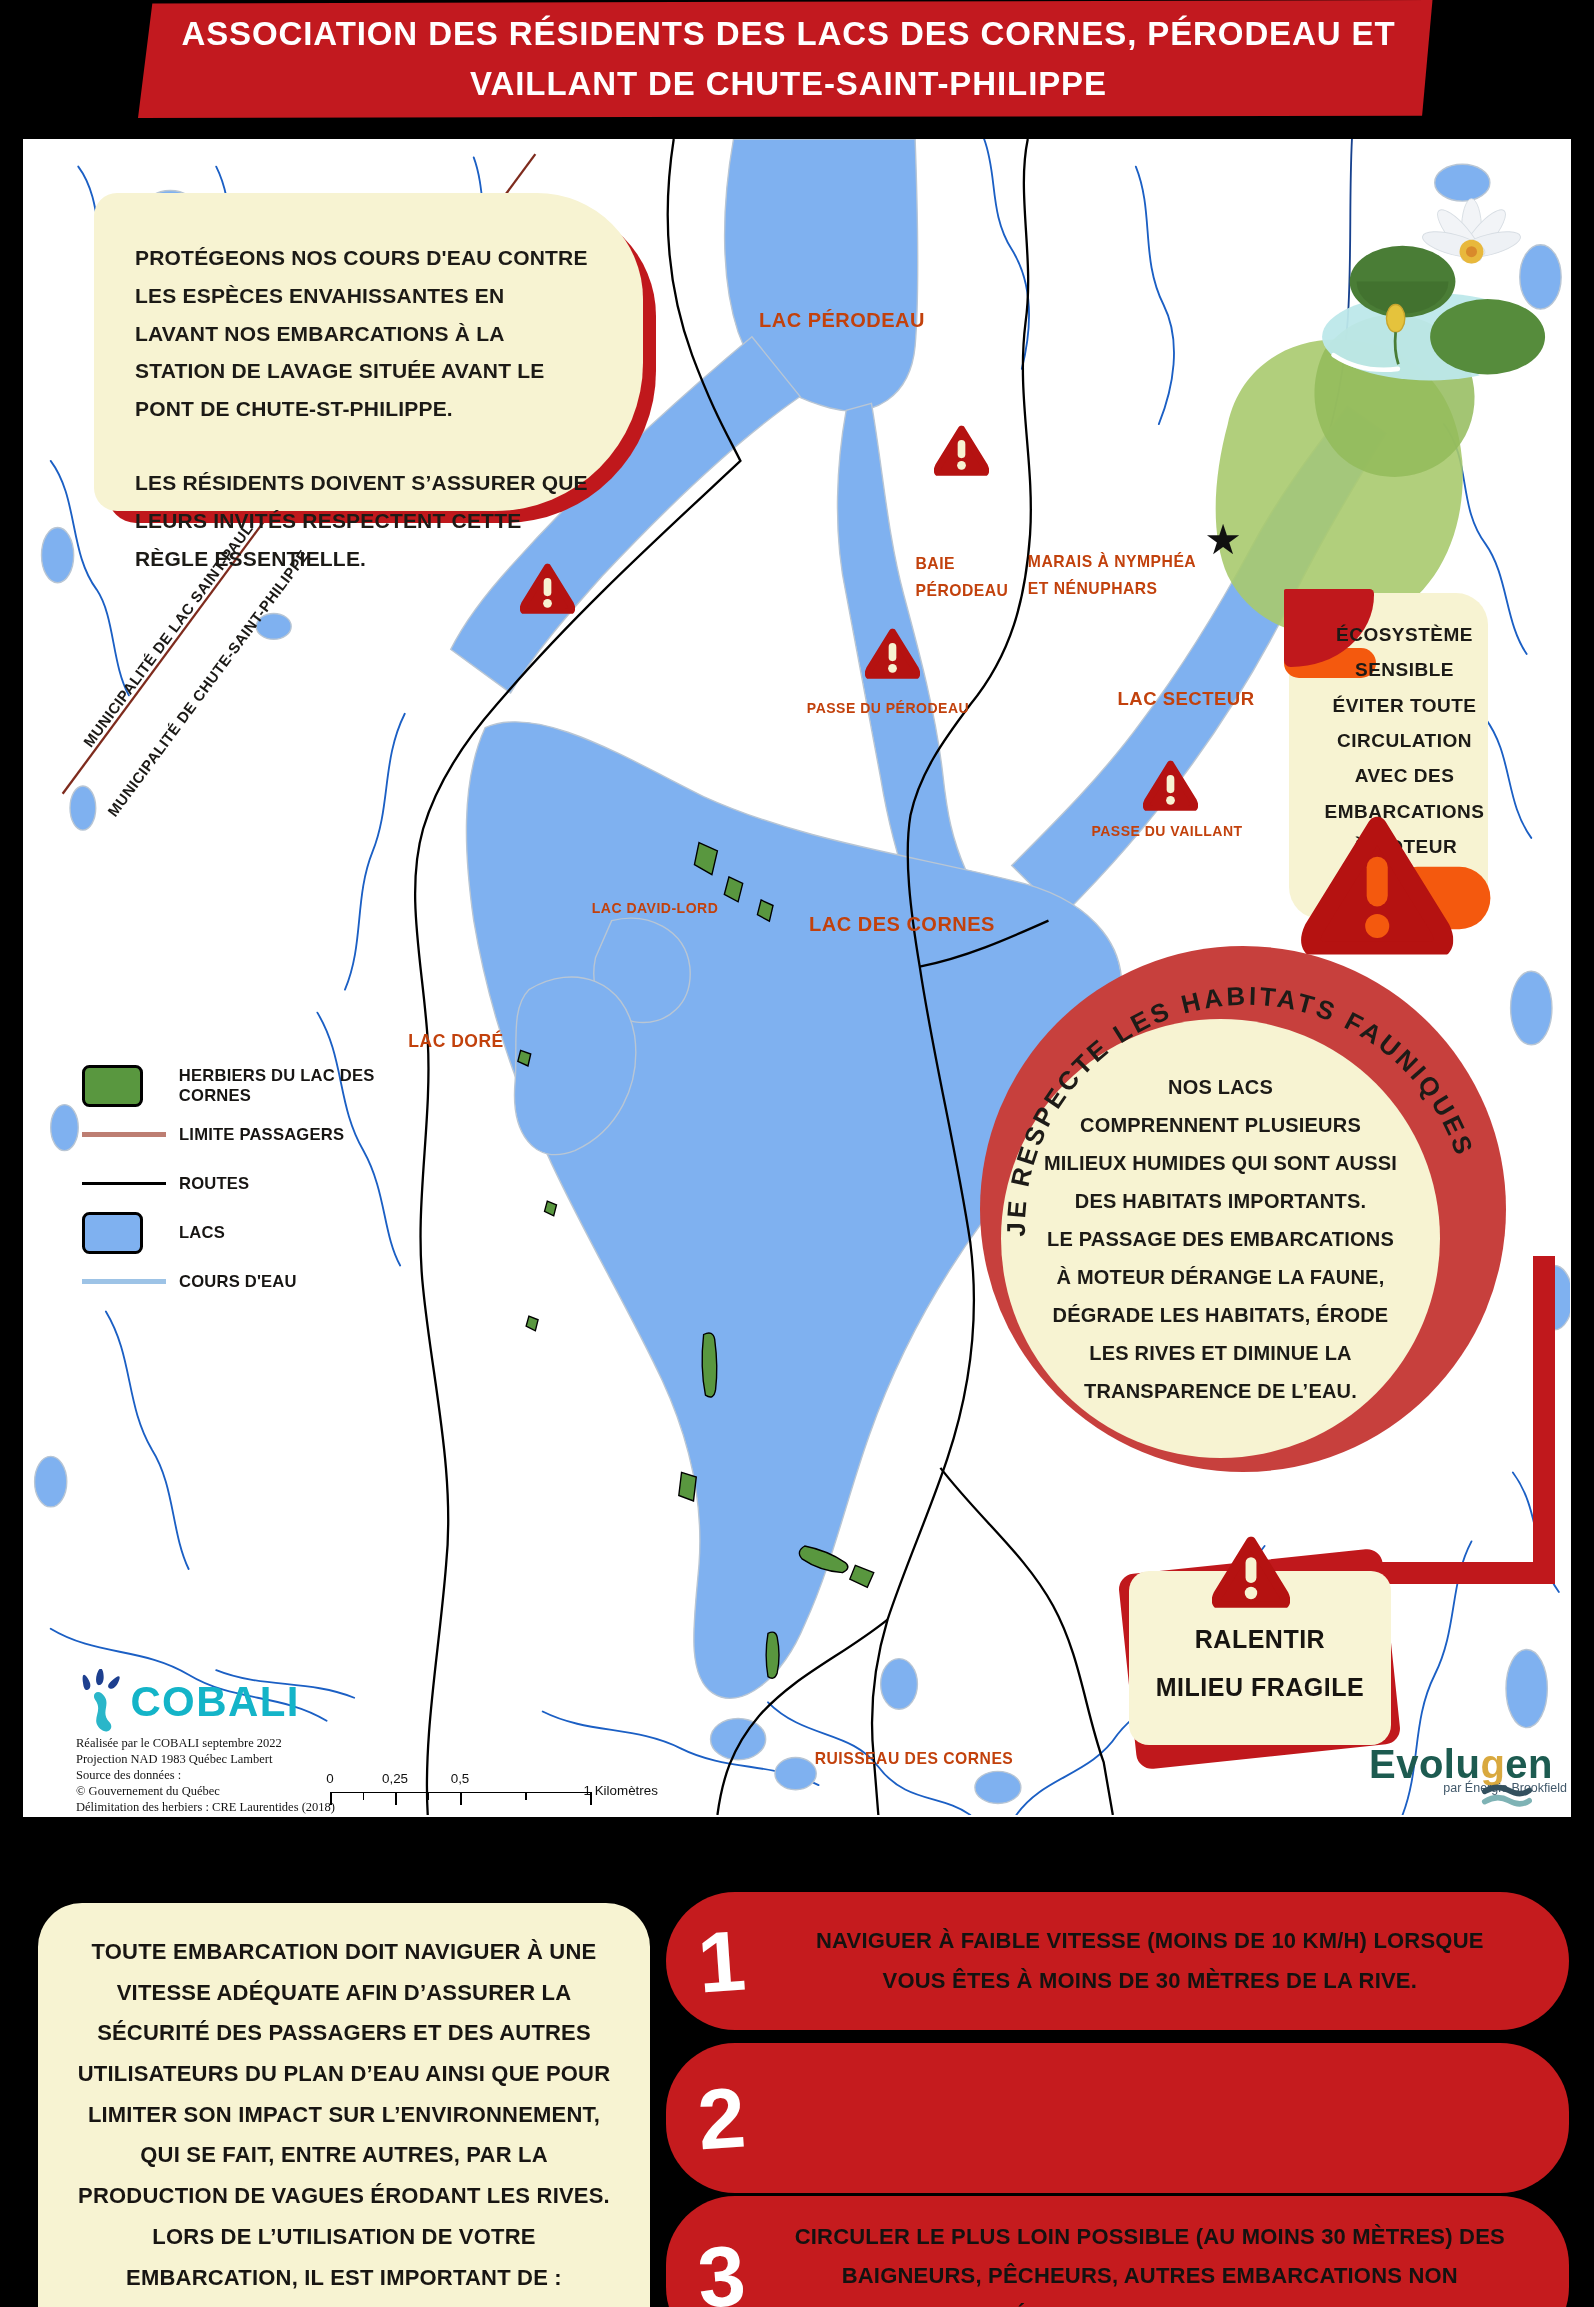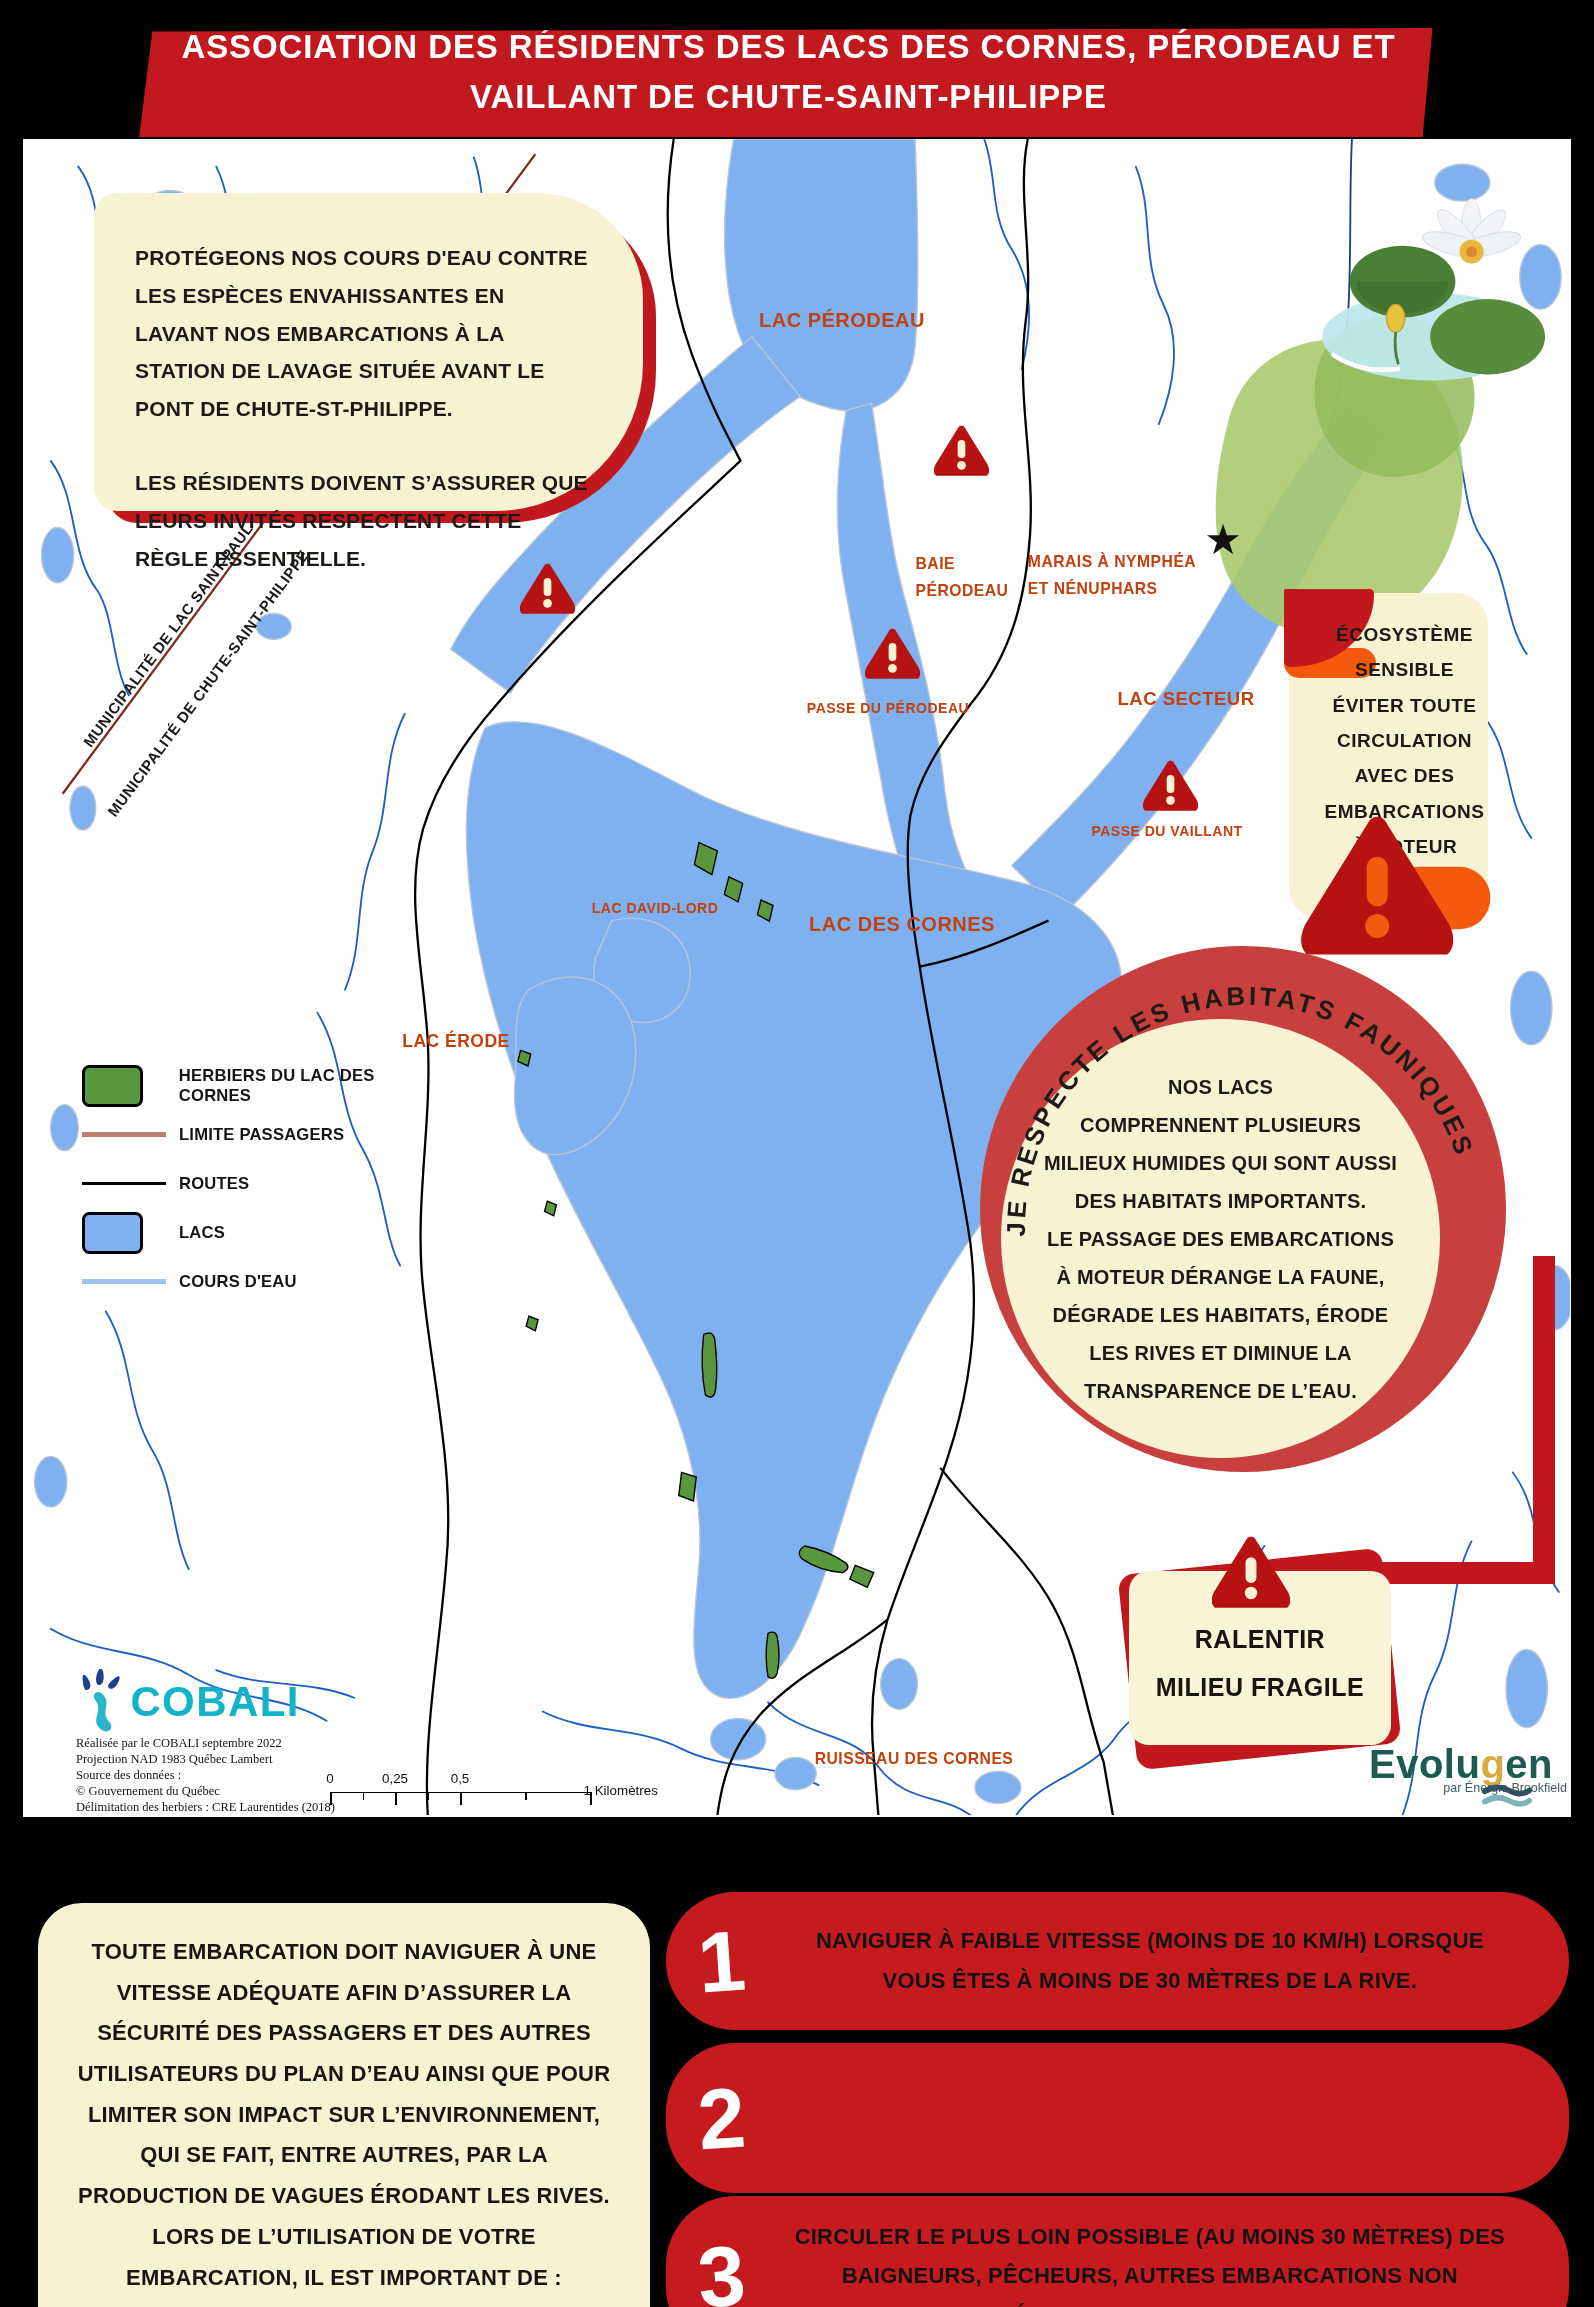--- a/index.html
+++ b/index.html
@@ -1,21 +1,21 @@
 <!DOCTYPE html>
 <html style="font-size:7.4px"><head>
 <meta charset="utf-8">
 <style>
   html,body{margin:0;padding:0;background:#000;}
   #page{position:relative;width:1595px;height:2392px;background:#000;overflow:hidden;
         font-family:"Liberation Sans",sans-serif;}
   
-  #banner{position:absolute;left:138px;top:28px;width:1301px;height:118px;background:#c2191f;
+  #banner{position:absolute;left:138px;top:0;width:1301px;height:118px;background:#c2191f;
           clip-path:polygon(1.1% 3%,99.5% 0%,98.7% 98%,0% 100%);
-          display:flex;flex-direction:column;justify-content:flex-start;align-items:center;gap:12px;}
+          display:flex;flex-direction:column;justify-content:center;align-items:center;gap:12px;}
   #banner .bl{color:#fff;font-weight:700;font-size:33px;letter-spacing:0.9px;white-space:nowrap;}
   
   #map{position:absolute;left:21px;top:137px;width:1552px;height:1682px;background:#fff;
        border:2.8px solid #000;box-sizing:border-box;}
   #basemap{position:absolute;left:0;top:0;width:1547px;height:1676px;}
   .mlabel{position:absolute;transform:translate(-50%,-50%);font-weight:700;color:#c2410c;
           text-align:left;white-space:pre-line;letter-spacing:0.5px;line-height:1.25;}
   .muni{position:absolute;font-weight:700;color:#1b1916;white-space:nowrap;font-size:15px;
         transform:translate(-50%,-50%) rotate(-53.5deg);letter-spacing:0.5px;}
   .star{position:absolute;transform:translate(-50%,-50%);font-size:42px;color:#101010;line-height:1;}
@@ -227,21 +227,21 @@
     <div class="mlabel" style="left:819px;top:181px;font-size:20px;">LAC PÉRODEAU</div>
     <div class="mlabel" style="left:939px;top:439px;font-size:15.7px;line-height:1.7;">BAIE
 PÉRODEAU</div>
     <div class="mlabel" style="left:1089px;top:437px;font-size:15.7px;line-height:1.7;">MARAIS À NYMPHÉA
 ET NÉNUPHARS</div>
     <div class="mlabel" style="left:1163px;top:560px;font-size:18.5px;">LAC SECTEUR</div>
     <div class="mlabel" style="left:865px;top:570px;font-size:14px;">PASSE DU PÉRODEAU</div>
     <div class="mlabel" style="left:1144px;top:693px;font-size:14px;">PASSE DU VAILLANT</div>
     <div class="mlabel" style="left:612px;top:770px;font-size:14px;padding-left:40px;">LAC DAVID-LORD</div>
     <div class="mlabel" style="left:879px;top:785px;font-size:20px;">LAC DES CORNES</div>
-    <div class="mlabel" style="left:433px;top:903px;font-size:17.5px;">LAC ÉRODE</div>
+    <div class="mlabel" style="left:433px;top:903px;font-size:17.5px;">LAC DORÉ</div>
     <div class="mlabel" style="left:891px;top:1620px;font-size:15.7px;">RUISSEAU DES CORNES</div>
 
     <div class="star" style="left:1200px;top:401px;">★</div>
 
     <svg class="warn" style="left:911px;top:286px;" width="55" height="51" viewBox="0 0 120 110">
         <use href="#wtri"></use>
       </svg>
     <svg class="warn" style="left:497px;top:424px;" width="55" height="51" viewBox="0 0 120 110">
         <use href="#wtri"></use>
       </svg>

